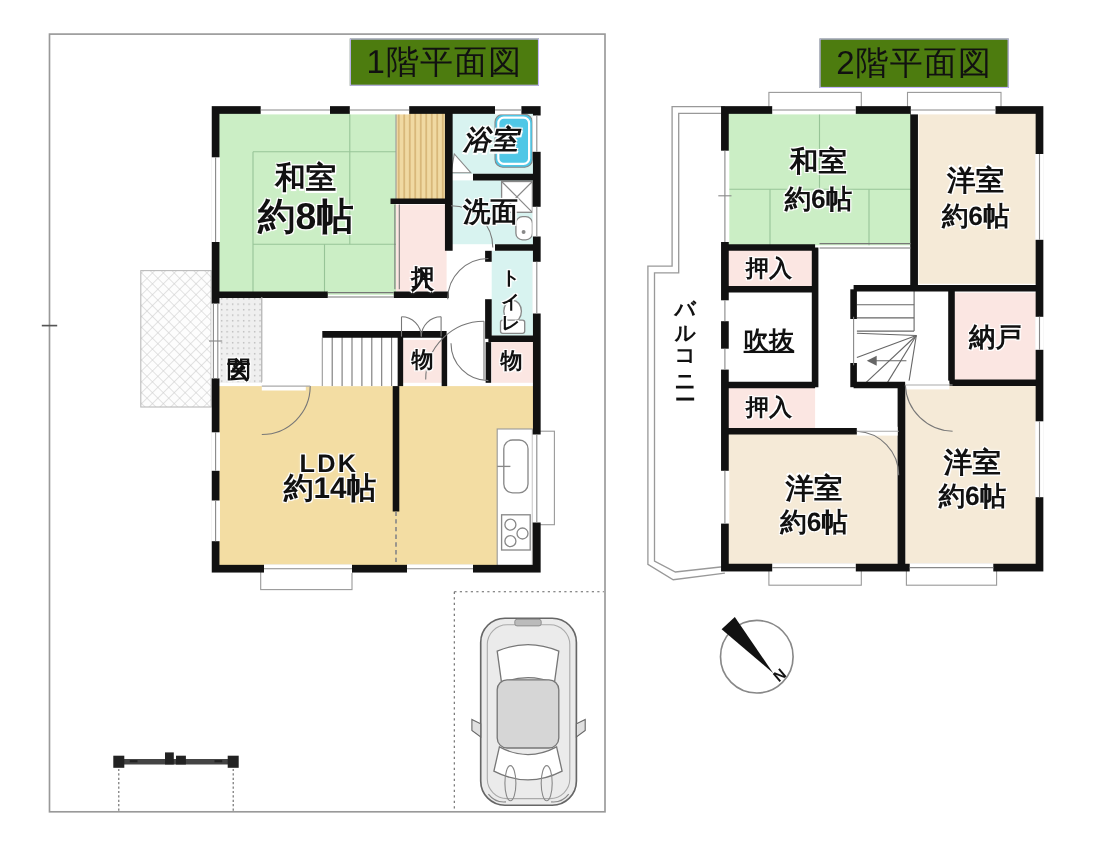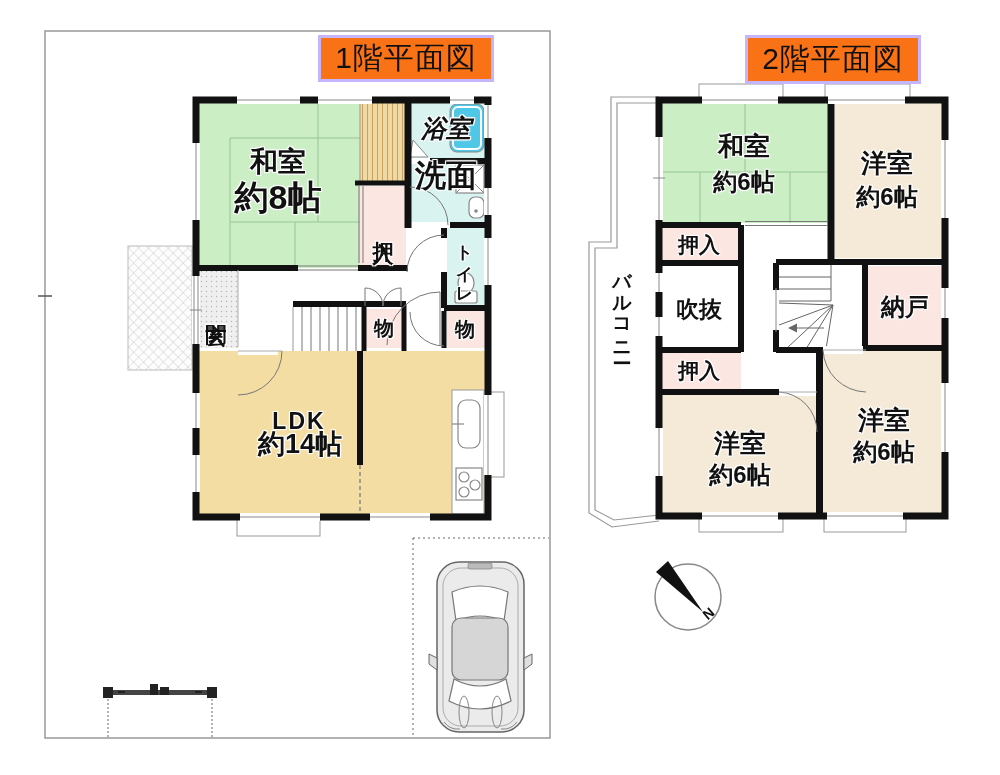--- a/index.html
+++ b/index.html
@@ -1,19 +1,19 @@
 <!DOCTYPE html>
 <html><head>
 <meta charset="utf-8">
 <style>
   html,body{margin:0;padding:0;background:#fff;}
   #canvas{position:relative;width:1000px;height:775px;background:#fff;overflow:hidden;
           font-family:"Liberation Sans","DejaVu Sans",sans-serif;}
   svg{position:absolute;left:0;top:0;}
-  .title-box{position:absolute;border:3px solid #c4b5fd;background:#f97316;display:flex;
+  .title-box{position:absolute;border:1px solid #c4b5fd;background:#4d7c0f;display:flex;
              align-items:center;justify-content:center;font-size:30px;color:#111;
              letter-spacing:1px;}
   .room-label{position:absolute;transform:translate(-50%,-50%);color:#111;white-space:nowrap;
               text-align:center;line-height:1.05;font-weight:600;
               text-shadow:-1px -1px 0 #fff,1px -1px 0 #fff,-1px 1px 0 #fff,1px 1px 0 #fff,0 0 3px #fff;}
   .vertical{writing-mode:vertical-rl;text-orientation:upright;letter-spacing:2px;}
 </style>
 </head>
 <body>
 
@@ -328,35 +328,35 @@
   <div class="title-box" style="left:318px;top:35px;width:170px;height:41px;">
     <span>1階平面図</span>
   </div>
   <div class="title-box" style="left:745px;top:35px;width:170px;height:43px;">
     <span>2階平面図</span>
   </div>
 
   <div class="room-label" style="left:278px;top:162px;font-size:28px;">和室</div>
   <div class="room-label" style="left:278px;top:198px;font-size:34px;">約8帖</div>
   <div class="room-label" style="left:446px;top:128px;font-size:25px;font-style:italic;">浴室</div>
-  <div class="room-label" style="left:446px;top:176px;font-size:31px;">洗面</div>
+  <div class="room-label" style="left:446px;top:193px;font-size:25px;">洗面</div>
   <div class="room-label vertical" style="left:464px;top:265px;font-size:17px;">トイレ</div>
   <div class="room-label vertical" style="left:383px;top:226px;font-size:21px;">押入</div>
   <div class="room-label vertical" style="left:216px;top:309px;font-size:21px;">玄関</div>
   <div class="room-label" style="left:384px;top:328px;font-size:20px;">物</div>
   <div class="room-label" style="left:465px;top:329px;font-size:20px;">物</div>
   <div class="room-label" style="left:299px;top:421px;font-size:23px;letter-spacing:2px;">LDK</div>
   <div class="room-label" style="left:300px;top:444px;font-size:27px;">約14帖</div>
 
   <div class="room-label" style="left:744px;top:147px;font-size:26px;">和室</div>
   <div class="room-label" style="left:744px;top:182px;font-size:24px;">約6帖</div>
   <div class="room-label" style="left:887px;top:164px;font-size:26px;">洋室</div>
   <div class="room-label" style="left:887px;top:197px;font-size:24px;">約6帖</div>
   <div class="room-label" style="left:699px;top:245px;font-size:21px;">押入</div>
-  <div class="room-label" style="left:699px;top:309px;font-size:23px;">吹抜</div>
+  <div class="room-label" style="left:699px;top:309px;font-size:23px;text-decoration:underline;">吹抜</div>
   <div class="room-label" style="left:699px;top:371px;font-size:21px;">押入</div>
   <div class="room-label" style="left:905px;top:307px;font-size:24px;">納戸</div>
   <div class="room-label" style="left:740px;top:444px;font-size:26px;">洋室</div>
   <div class="room-label" style="left:740px;top:475px;font-size:24px;">約6帖</div>
   <div class="room-label" style="left:884px;top:421px;font-size:26px;">洋室</div>
   <div class="room-label" style="left:884px;top:452px;font-size:24px;">約6帖</div>
   <div class="room-label vertical" style="left:622px;top:307px;font-size:19px;">バルコニー</div>
 
 </div>
 

